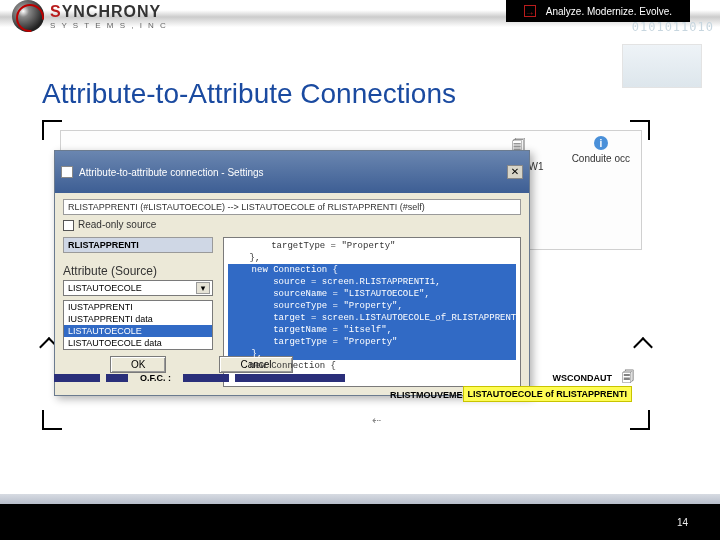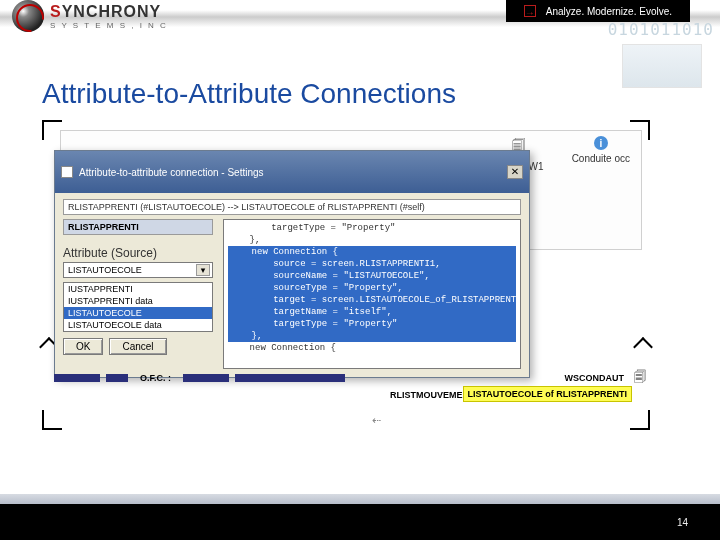--- a/index.html
+++ b/index.html
@@ -7,21 +7,21 @@
 
   .header-band { height: 34px; width: 100%; display: flex; align-items: flex-start; background: linear-gradient(#fff 0, #fff 30%, #ccc 50%, #fff 80%); position: relative; gap: 8px; }
   .logo-wrap { display: flex; align-items: center; padding-left: 12px; gap: 6px; }
   .logo-mark { width: 32px; height: 32px; border-radius: 50%; background: radial-gradient(circle at 35% 35%, #fff 0%, #888 20%, #222 70%); position: relative; }
   .logo-mark::after { content:""; position:absolute; left:4px; top:4px; width:24px; height:24px; border:2px solid #b00; border-radius:50%; clip-path: polygon(0 0,100% 0,100% 55%,55% 55%,55% 100%,0 100%); }
   .logo-text { font-size: 16px; font-weight: bold; letter-spacing: 1px; color:#333; }
   .logo-text .red { color:#b91c1c; }
   .logo-sub { font-size:8px; letter-spacing:2px; color:#666; }
   .tagline-box { background:#000; color:#fff; font-size:10px; padding:4px 18px; margin-left:auto; display:flex; align-items:center; gap:10px; height:22px; margin-right:30px; }
   .tagline-box .sq { width:12px; height:12px; border:1px solid #b91c1c; display:flex; align-items:center; justify-content:center; color:#b91c1c; font-size:10px; }
-  .deco-digits { position:absolute; right:6px; top:20px; font-family:monospace; font-size:16px; color:#c7d6df; letter-spacing:1px; }
+  .deco-digits { position:absolute; right:6px; top:20px; font-family:monospace; font-size:12px; color:#c7d6df; letter-spacing:1px; }
   .deco-people { position:absolute; right:18px; top:44px; width:80px; height:44px; background: linear-gradient(#eef3f7,#dde6ec); border:1px solid #e3e3e3; }
 
   .slide-title { color:#1a4aa0; font-size:28px; font-weight:400; padding: 44px 0 8px 42px; }
 
   .canvas { position:absolute; left:42px; top:120px; width:608px; height:340px; }
   .crop-mark { position:absolute; width:20px; height:20px; border-color:#000; border-style:solid; border-width:0; }
   .tl { top:0; left:0; border-top-width:2px; border-left-width:2px; }
   .tr { top:0; right:0; border-top-width:2px; border-right-width:2px; }
   .bl { bottom:30px; left:0; border-bottom-width:2px; border-left-width:2px; }
   .br { bottom:30px; right:0; border-bottom-width:2px; border-right-width:2px; }
@@ -44,30 +44,30 @@
   .chk-row { font-size:10px; color:#333; margin:2px 0 6px; }
   .chk { width:11px; height:11px; border:1px solid #555; background:#fff; display:inline-block; vertical-align:middle; margin-right:4px; }
   .group-hdr { background:#cfd7e5; border:1px solid #9a9a9a; padding:2px 4px; font-size:9px; font-weight:bold; margin-bottom:2px; }
   .lbl { font-size:12px; margin:11px 0 2px; color:#333; }
   .combo { background:#fff; border:1px solid #7a7a7a; padding:2px 4px; font-size:9px; position:relative; margin-bottom:4px; white-space:nowrap; overflow:hidden; }
   .combo::after { content:"▾"; position:absolute; right:2px; top:1px; font-size:9px; background:#e6e3d6; border:1px solid #9a9a9a; width:12px; text-align:center; }
   .listbox { background:#fff; border:1px solid #7a7a7a; height:50px; overflow:hidden; font-size:9px; }
   .listbox div { padding:1px 4px; white-space:nowrap; }
   .listbox .sel { background:#316ac5; color:#fff; }
   .btn-row { margin-top:6px; display:flex; gap:6px; }
-  .btn { background:#ece9d8; border:1px solid #7a7a7a; padding:2px 12px; font-size:10px; box-shadow: inset 1px 1px #fff, inset -1px -1px #999; }
+  .btn { background:#ece9d8; border:1px solid #7a7a7a; padding:2px 20px; font-size:10px; box-shadow: inset 1px 1px #fff, inset -1px -1px #999; margin-left: 47px; }
 
   .left-col { float:left; width:150px; }
   .right-col { margin-left:160px; }
 
   .code-edit { background:#fff; border:1px solid #7a7a7a; font-family:"Courier New",monospace; font-size:9px; line-height:12px; white-space:pre; overflow:hidden; height:150px; padding:2px 4px; color:#333; }
   .code-edit .hl { background:#316ac5; color:#fff; display:block; padding:0 2px; }
   .code-edit .plain { display:block; }
 
-  .bottombar { position:absolute; left:12px; right:4px; top:250px; height:16px; display:flex; align-items:center; font-size:9px; gap:6px; }
+  .bottombar { position:absolute; left:12px; right:16px; top:250px; height:16px; display:flex; align-items:center; font-size:9px; gap:6px; }
   .bar { height:8px; background:#2a2f7a; }
   .bar.b1 { width:46px; }
   .bar.b2 { width:22px; }
   .ofc { font-weight:bold; padding:0 6px; }
   .ws { margin-left:auto; font-weight:bold; }
   .doc-ic { font-size:12px; margin-left:4px; }
   .rlistmouv { position:absolute; left:348px; top:270px; font-size:9px; font-weight:bold; }
   .highlight-box { position:absolute; right:18px; top:266px; background:#fffd54; border:1px solid #c8c400; padding:2px 4px; font-size:9px; font-weight:bold; }
 
   .footer-band { position:absolute; left:0; right:0; bottom:0; height:36px; background:#000; color:#fff; display:flex; align-items:center; padding:0 14px 0 22px; }
@@ -125,20 +125,23 @@
   </div>
 
   <div class="dialog">
     <div class="dlg-title">
       <span class="ic"></span>
       <span>Attribute-to-attribute connection - Settings</span>
       <span class="x">✕</span>
     </div>
     <div class="dlg-body">
       <div class="path-row">RLISTAPPRENTI (#LISTAUTOECOLE) --&gt; LISTAUTOECOLE of RLISTAPPRENTI (#self)</div>
+      <div class="chk-row">
+        <span class="chk"></span><span>Read-only source</span>
+      </div>
 
       <div class="left-col">
         <div class="group-hdr">RLISTAPPRENTI</div>
         <div class="lbl">Attribute (Source)</div>
         <div class="combo">LISTAUTOECOLE</div>
         <div class="listbox">
           <div>IUSTAPPRENTI</div>
           <div>IUSTAPPRENTI data</div>
           <div class="sel">LISTAUTOECOLE</div>
           <div>LISTAUTOECOLE data</div>

